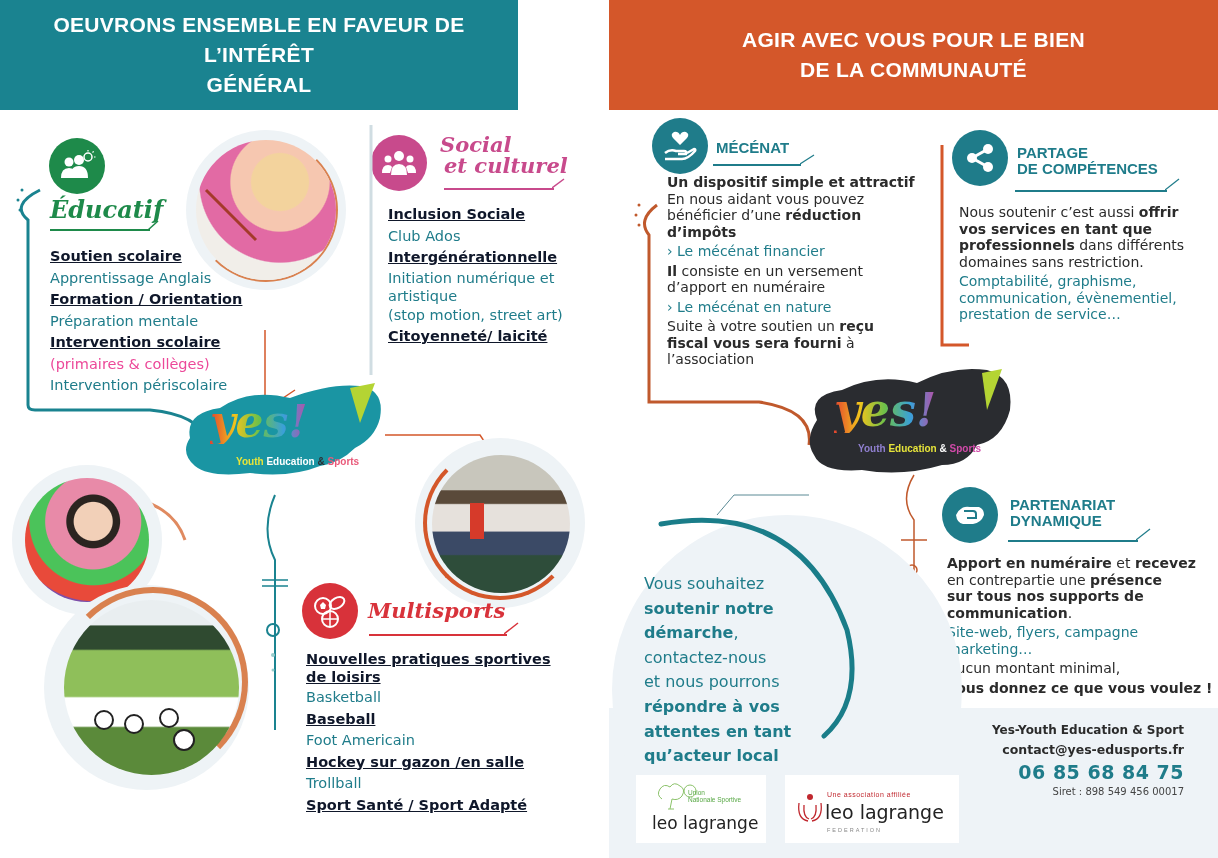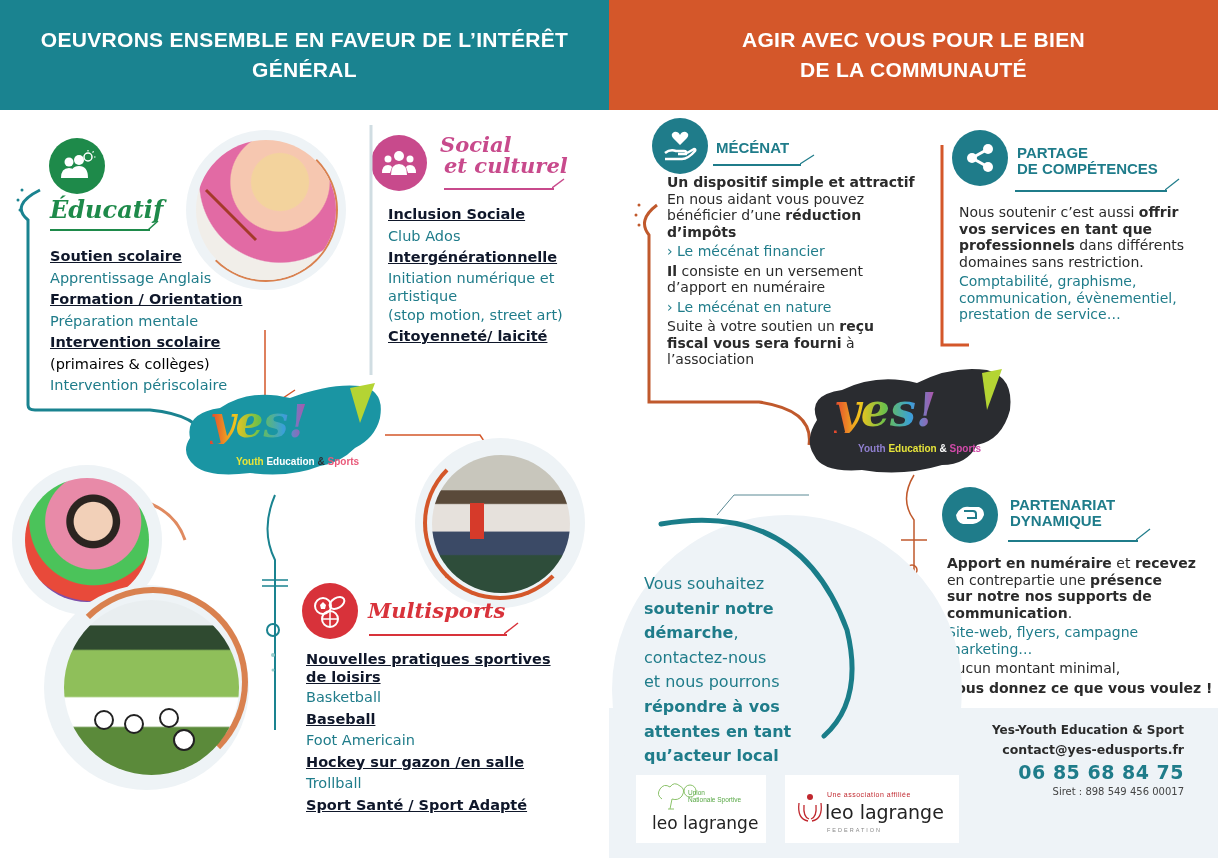--- a/index.html
+++ b/index.html
@@ -3,29 +3,29 @@
 <meta charset="utf-8">
 <style>
   * { box-sizing: border-box; margin: 0; padding: 0; }
   html, body { width: 1218px; height: 858px; overflow: hidden; background: #ffffff; }
   body { font-family: "DejaVu Sans", sans-serif; color: #2b2b2b; position: relative; }
 
   .abs { position: absolute; }
 
   
   .hdr { position: absolute; top: 0; height: 110px; display: flex; align-items: center; justify-content: center; text-align: center; color: #fff; font-family: "Liberation Sans", sans-serif; font-weight: 700; font-size: 21px; line-height: 30px; letter-spacing: 0.3px; }
-  .hdr-left { left: 0; width: 609px; background: #1a8390; }
+  .hdr-left { left: 0; width: 518px; background: #1a8390; }
   .hdr-right { left: 609px; width: 609px; background: #d4572a; }
   .hdr .t { display: block; padding: 0 20px; }
 
   
   .txt { position: absolute; font-size: 14.5px; line-height: 21.5px; font-family: "DejaVu Sans", sans-serif; }
   .txt .b { font-weight: 700; color: #0f172a; display: block; text-decoration: underline; }
   .txt .c { color: #1f7c8a; display: block; }
-  .txt .d { color: #000000; display: block; }
+  .txt .d { color: #ec4899; display: block; }
   .small { font-size: 14px; line-height: 16.5px; }
   .small .line { display: block; }
   .small strong { font-weight: 700; }
   .small .c { color: #1f7c8a; }
 
   
   .icon-circle { position: absolute; border-radius: 50%; display: flex; align-items: center; justify-content: center; }
 
   
   .script { position: absolute; font-family: "DejaVu Serif", serif; font-style: italic; font-weight: 700; }
@@ -298,21 +298,21 @@
   <span style="display:block;">DYNAMIQUE</span>
 </div>
 <div class="underline" style="left:1008px;top:540px;width:130px;background:#1f7c8a;"></div>
 <svg class="abs" style="left:1136px;top:528px;" width="16" height="14">
     <path d="M0 12 L14 1" stroke="#1f7c8a" stroke-width="1.2"></path>
   </svg>
 
 <div class="txt small" style="left:947px;top:555px;">
   <span class="line"><strong>Apport en numéraire</strong><span> et </span><strong>recevez</strong></span>
   <span class="line"><span>en contrepartie une </span><strong>présence</strong></span>
-  <span class="line"><strong>sur notre nos supports de</strong></span>
+  <span class="line"><strong>sur tous nos supports de</strong></span>
   <span class="line" style="margin-bottom:3px;"><strong>communication</strong><span>.</span></span>
   <span class="line c">Site-web, flyers, campagne</span>
   <span class="line c" style="margin-bottom:3px;">marketing…</span>
   <span class="line" style="margin-bottom:3px;">Aucun montant minimal,</span>
   <span class="line" style="font-weight:700;">vous donnez ce que vous voulez !</span>
 </div>
 
 <div class="abs" style="left:609px;top:708px;width:609px;height:150px;background:#eef3f7;"></div>
 <div class="abs" style="left:612px;top:515px;width:350px;height:350px;border-radius:50%;background:#eef3f7;"></div>
 <svg class="abs" style="left:609px;top:510px;" width="260" height="240">

